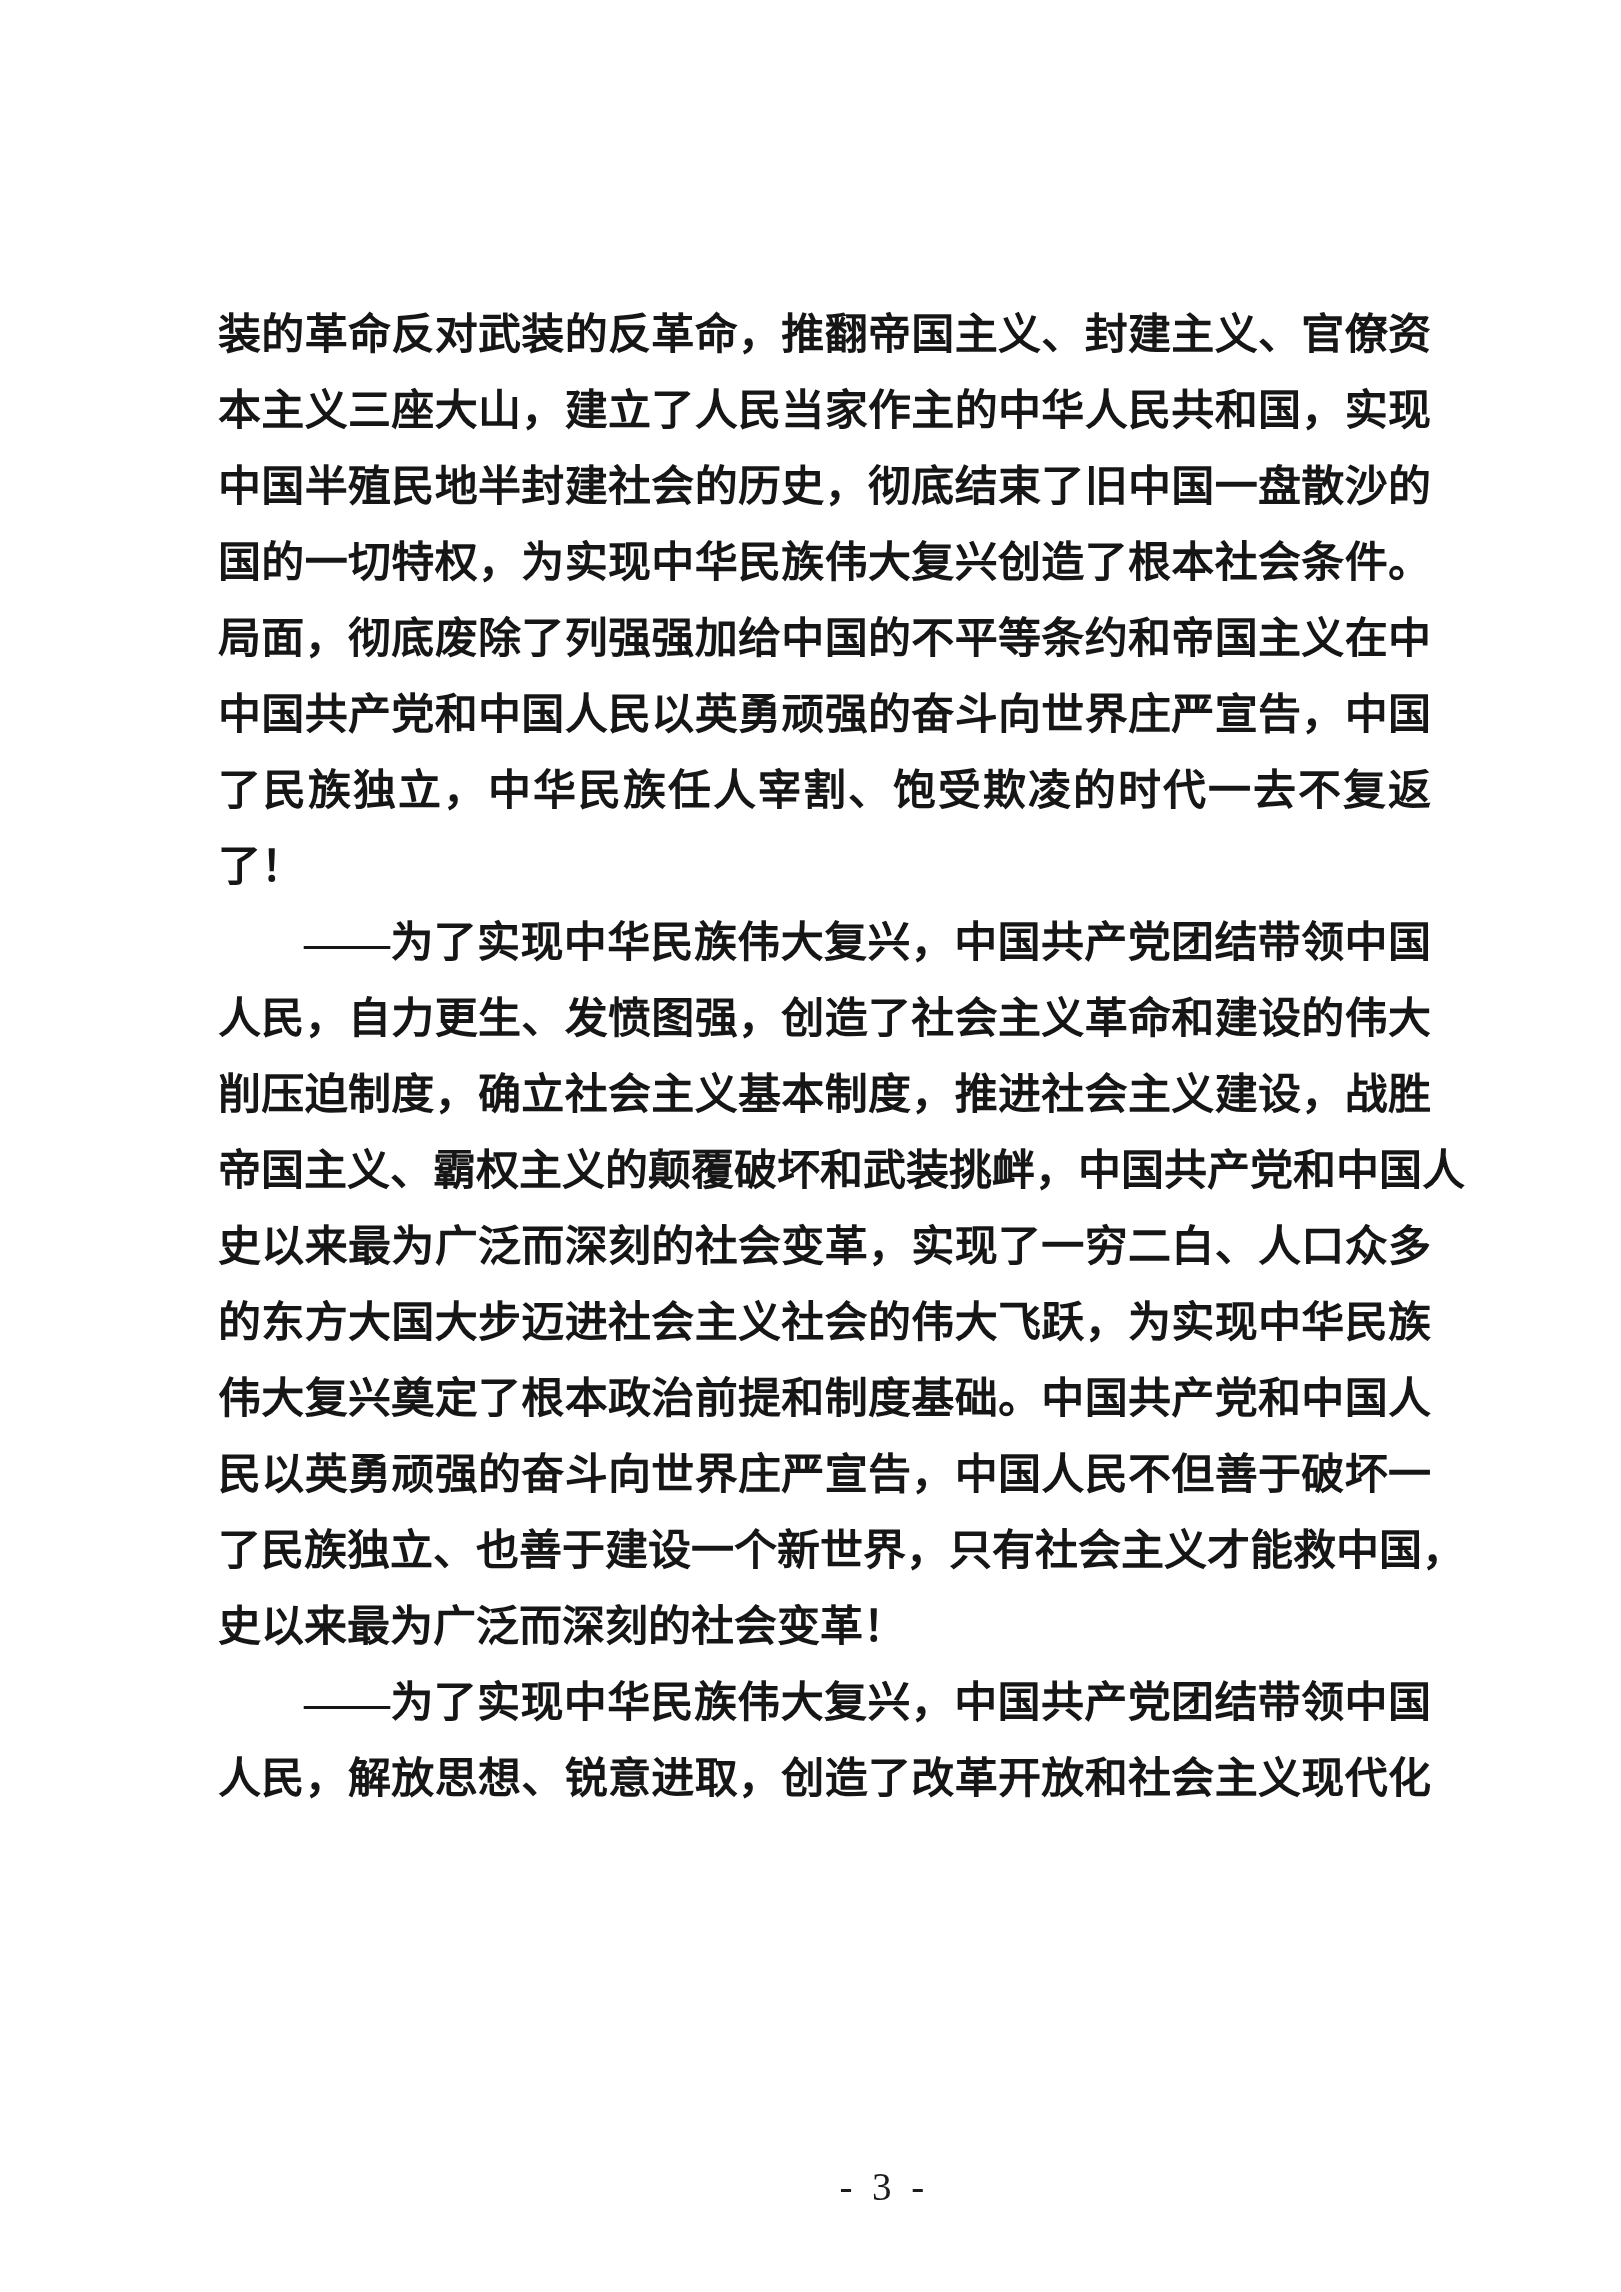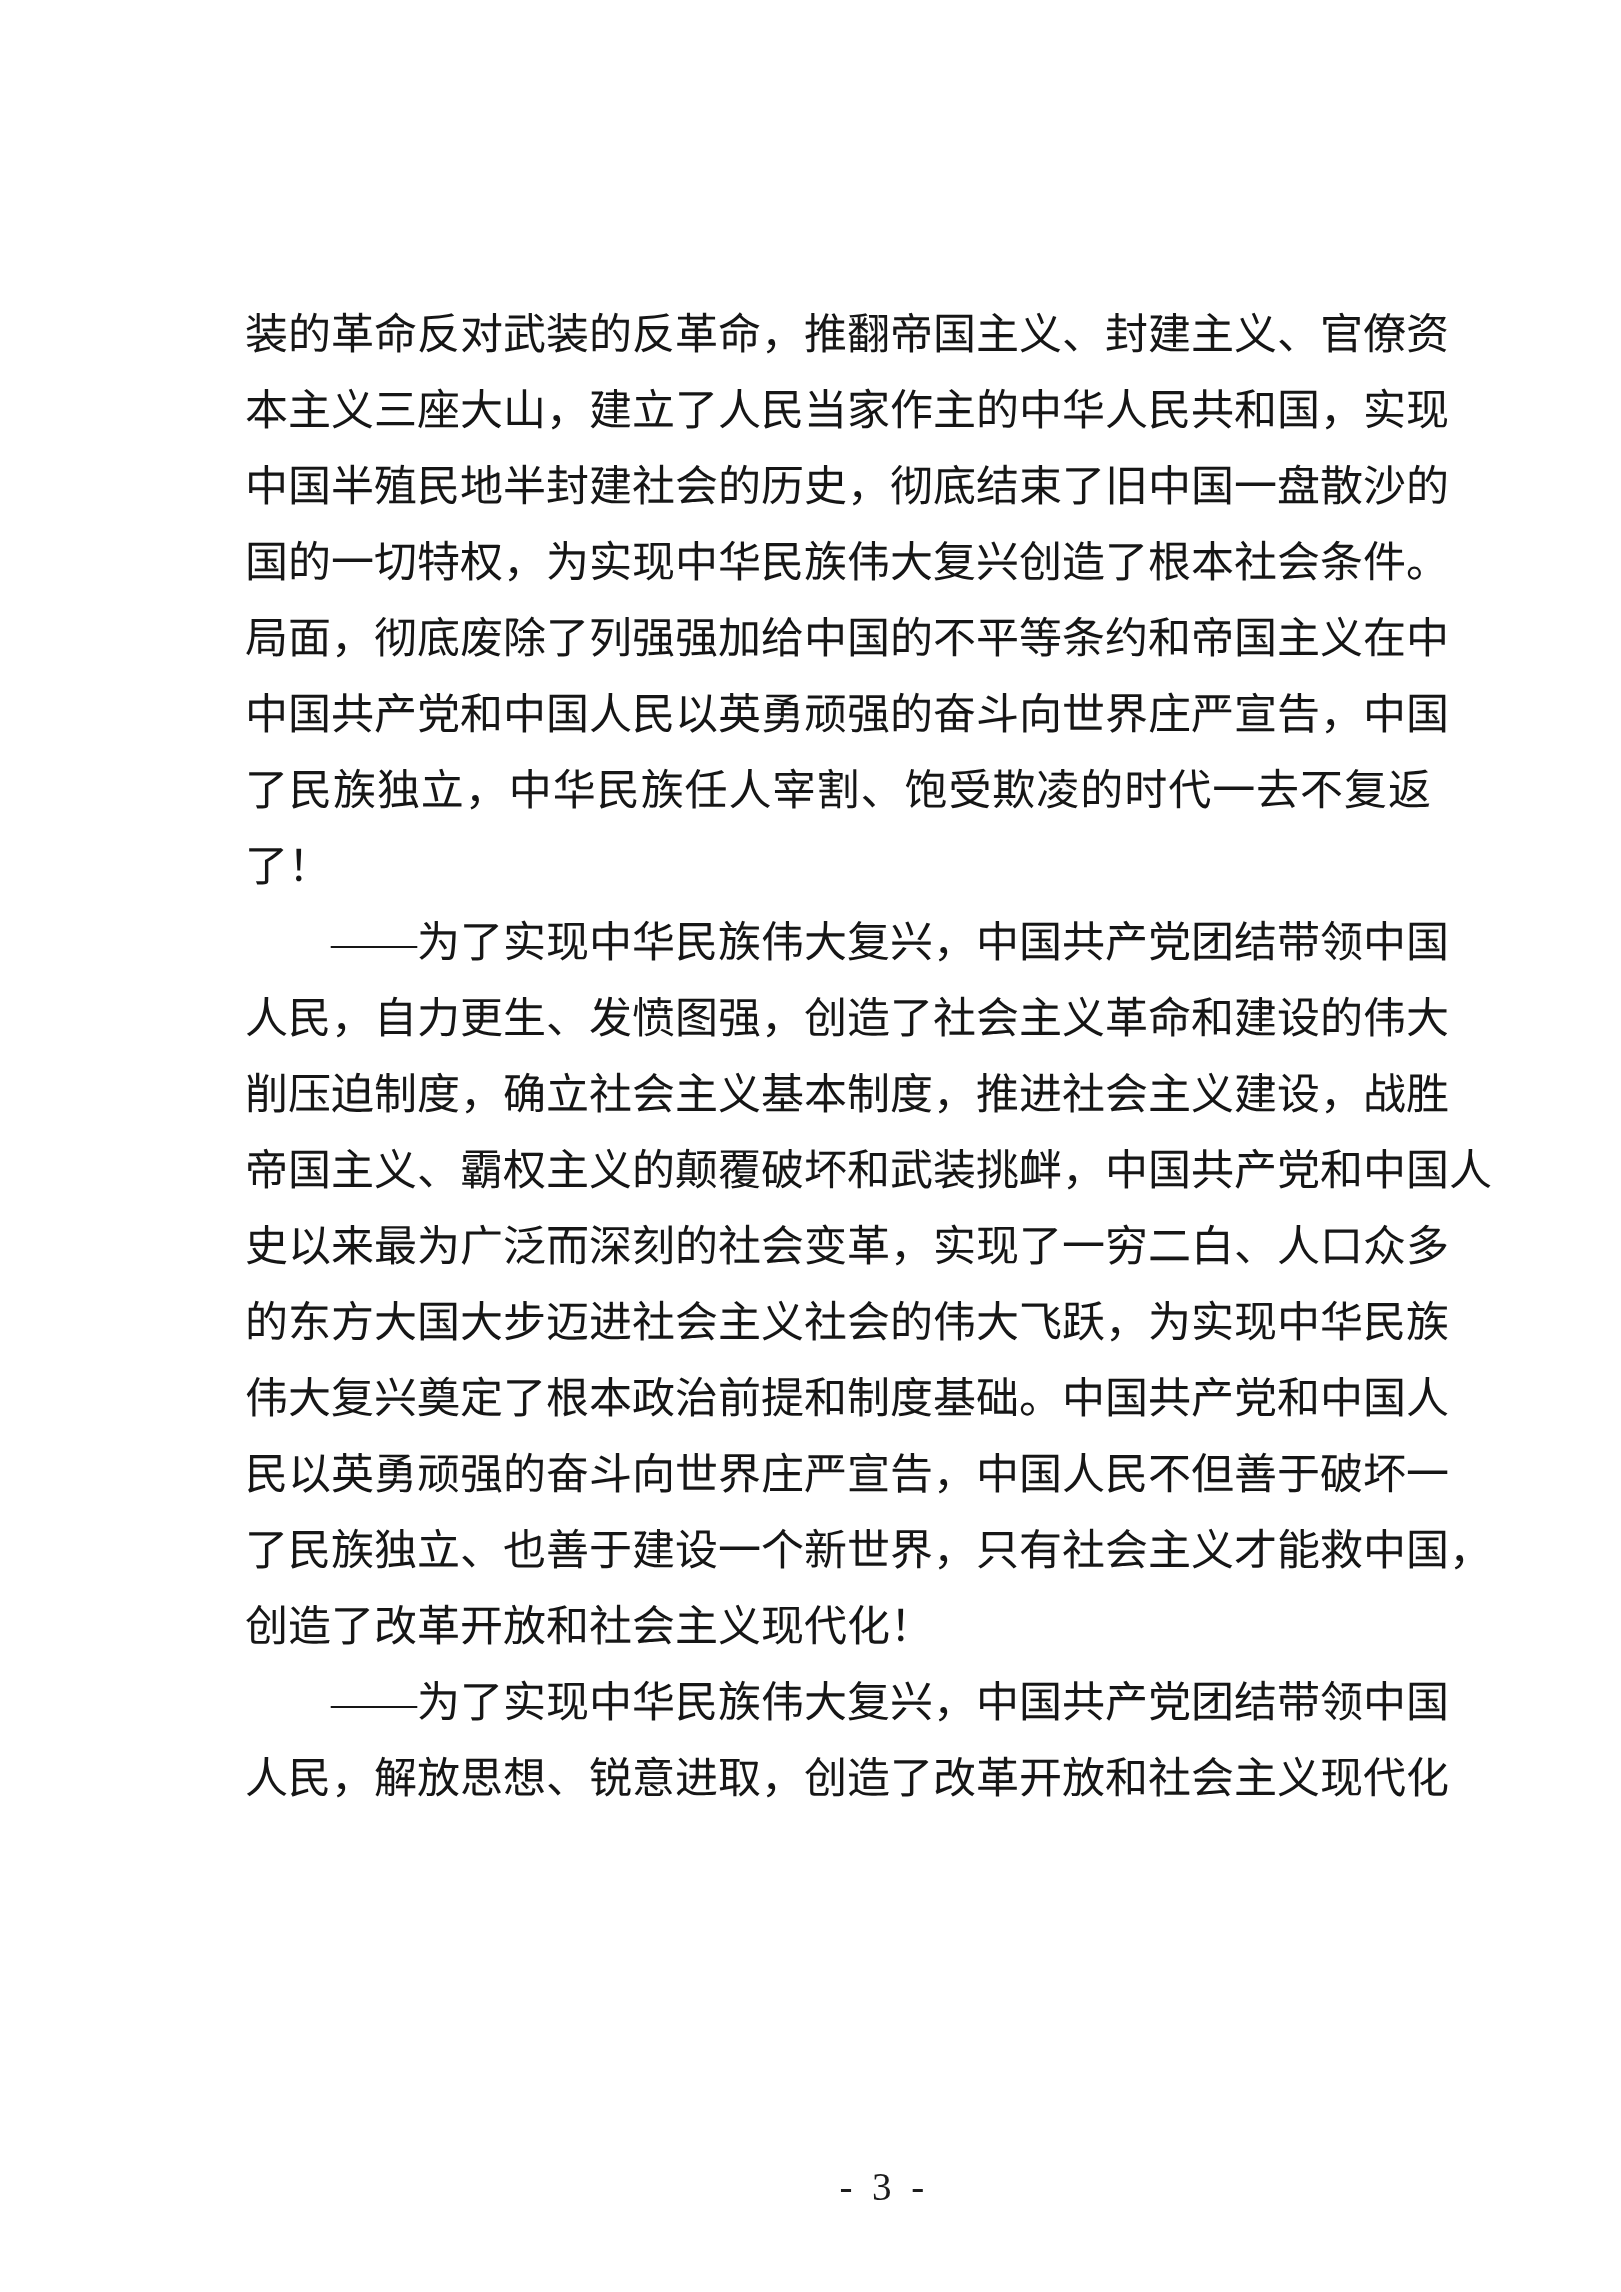--- a/index.html
+++ b/index.html
@@ -30,22 +30,21 @@
   }
   .line {
     height: 76px;
     line-height: 76px;
     font-size: 43px;
     color: #161616;
     white-space: nowrap;
     text-align: justify;
     text-align-last: justify;
     -moz-text-align-last: justify;
-    font-weight: 400;
-    margin-left: 27px;
+    font-weight: 700;
   }
   .line.short {
     text-align: left;
     text-align-last: left;
     -moz-text-align-last: left;
   }
   .line.indent {
     text-indent: 86px;
   }
   .footer {
@@ -78,21 +77,21 @@
       <div class="line short">了！</div>
       <div class="line indent">——为了实现中华民族伟大复兴，中国共产党团结带领中国</div>
       <div class="line">人民，自力更生、发愤图强，创造了社会主义革命和建设的伟大</div>
       <div class="line">削压迫制度，确立社会主义基本制度，推进社会主义建设，战胜</div>
       <div class="line">帝国主义、霸权主义的颠覆破坏和武装挑衅，中国共产党和中国人</div>
       <div class="line">史以来最为广泛而深刻的社会变革，实现了一穷二白、人口众多</div>
       <div class="line">的东方大国大步迈进社会主义社会的伟大飞跃，为实现中华民族</div>
       <div class="line">伟大复兴奠定了根本政治前提和制度基础。中国共产党和中国人</div>
       <div class="line">民以英勇顽强的奋斗向世界庄严宣告，中国人民不但善于破坏一</div>
       <div class="line">了民族独立、也善于建设一个新世界，只有社会主义才能救中国，</div>
-      <div class="line short">创造了改革开放和社会主义现代化！</div>
+      <div class="line short">史以来最为广泛而深刻的社会变革！</div>
       <div class="line indent">——为了实现中华民族伟大复兴，中国共产党团结带领中国</div>
       <div class="line">人民，解放思想、锐意进取，创造了改革开放和社会主义现代化</div>
     </div>
 
   <div class="footer">
     <span>- 3 -</span>
   </div>
 
 </div>
 

